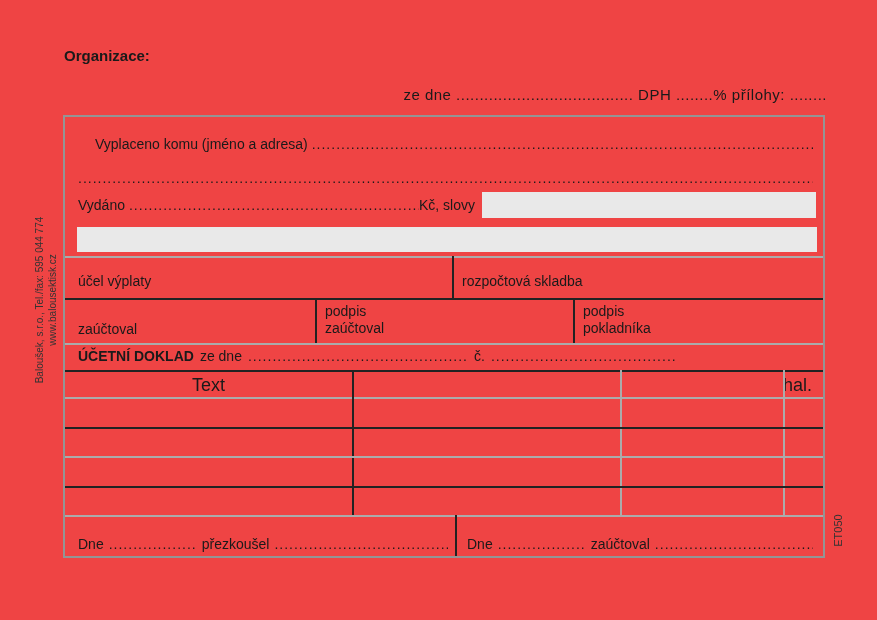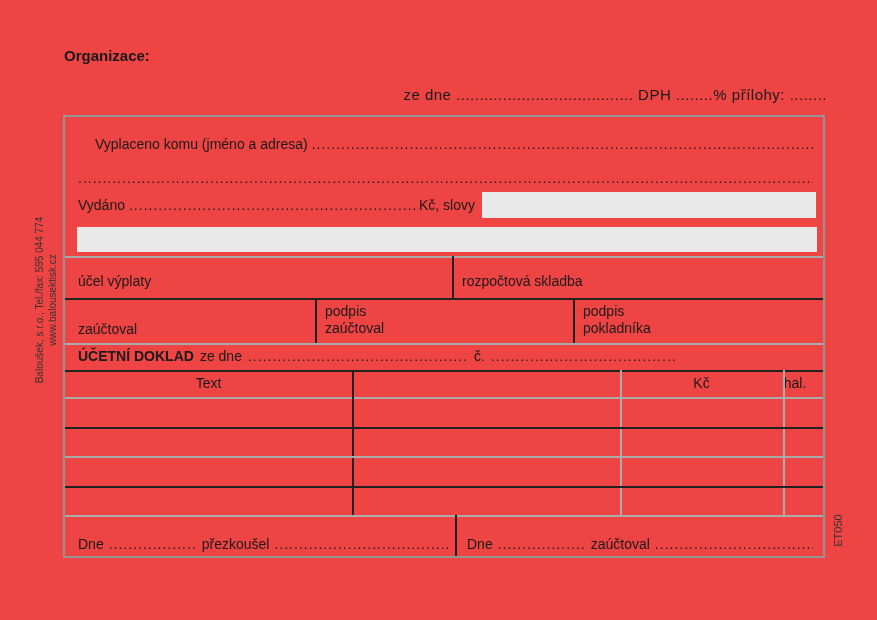--- a/index.html
+++ b/index.html
@@ -27,21 +27,21 @@
   .t{position:absolute;font-size:14px;line-height:17px;white-space:nowrap;}
   .flexrow{position:absolute;display:flex;align-items:baseline;font-size:14px;
            line-height:17px;white-space:nowrap;overflow:hidden;}
   .dotfill{flex:1 1 auto;overflow:hidden;white-space:nowrap;letter-spacing:1px;}
   .dots{letter-spacing:1px;}
   .shade{position:absolute;background:#e9e9e9;}
   .hl{position:absolute;height:2px;left:0;width:758px;}
   .vl{position:absolute;width:2px;}
   .lk{background:#222222;}
   .lg{background:#ababab;}
-  .hdrcell{position:absolute;top:258px;font-size:14px;text-align:center;}
+  .hdrcell{position:absolute;top:258px;font-size:18px;text-align:center;}
   .two-line{line-height:17px;}
   .bold{font-weight:bold;}
   .sp{margin-left:6px;}
 </style>
 </head>
 <body>
 
 <div class="page">
 
   <div class="org">Organizace:</div>
@@ -91,21 +91,20 @@
       <div>pokladníka</div>
     </div>
 
     <div class="hl lg" style="top:226px;"></div>
     <div class="t" style="left:13px;top:231px;">
       <span class="bold">ÚČETNÍ DOKLAD</span><span class="sp">ze dne</span><span class="sp dots">.............................................</span><span class="sp">č.</span><span class="sp dots">......................................</span>
     </div>
 
     <div class="hl lk" style="top:253px;"></div>
     <div class="hdrcell" style="left:0;width:287px;">Text</div>
-    <div class="hdrcell" style="left:555px;width:163px;">Kč</div>
     <div class="hdrcell" style="left:718px;width:24px;">hal.</div>
     <div class="hl lg" style="top:280px;"></div>
 
     <div class="vl lk" style="left:287px;top:253px;height:147px;"></div>
     <div class="vl lg" style="left:555px;top:253px;height:147px;"></div>
     <div class="vl lg" style="left:718px;top:253px;height:147px;"></div>
     <div class="t" style="left:0;top:282px;width:758px;height:28px;"></div>
     <div class="hl lk" style="top:310px;"></div>
     <div class="t" style="left:0;top:312px;width:758px;height:27px;"></div>
     <div class="hl lg" style="top:339px;"></div>

